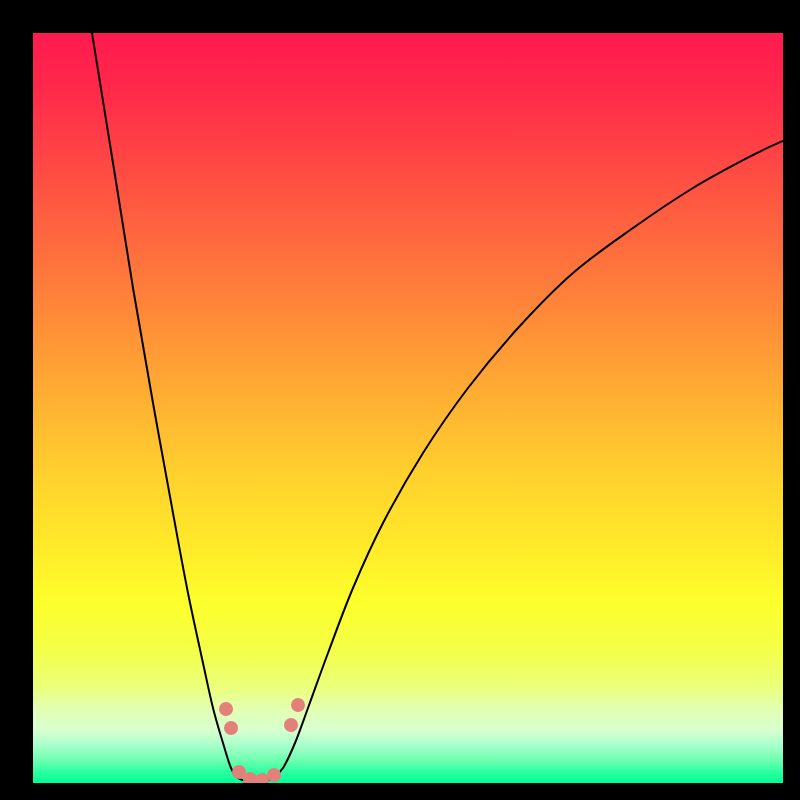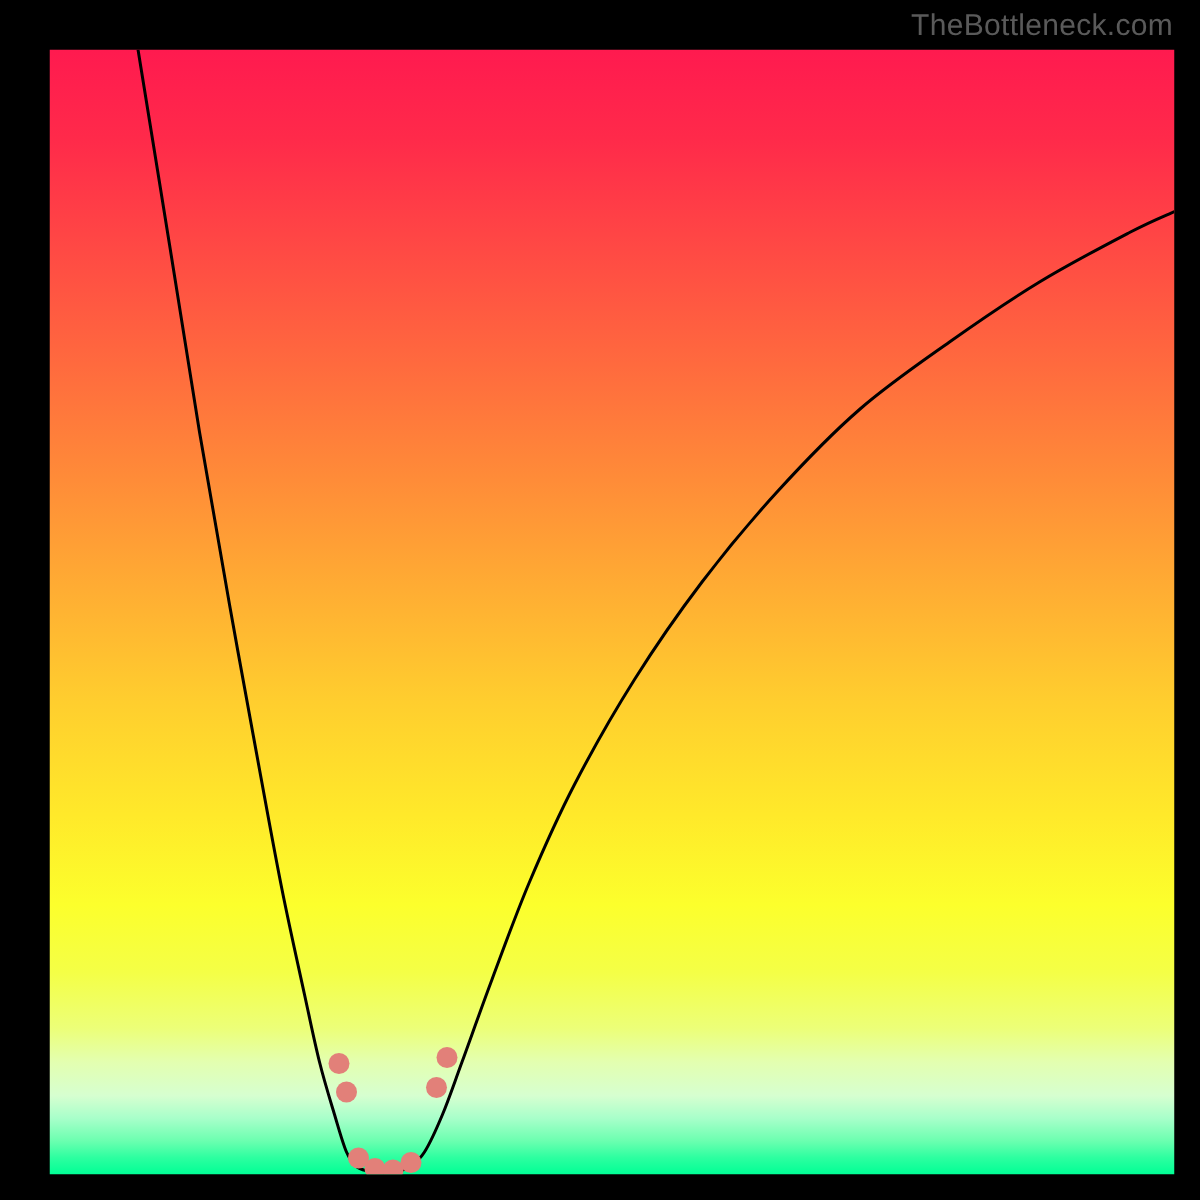--- a/index.html
+++ b/index.html
@@ -78,14 +78,13 @@
           <circle cx="198" cy="695" r="7" fill="#e28079"></circle>
           <circle cx="206" cy="739" r="7" fill="#e28079"></circle>
           <circle cx="217" cy="746" r="7" fill="#e28079"></circle>
           <circle cx="229" cy="747" r="7" fill="#e28079"></circle>
           <circle cx="241" cy="742" r="7" fill="#e28079"></circle>
           <circle cx="258" cy="692" r="7" fill="#e28079"></circle>
           <circle cx="265" cy="672" r="7" fill="#e28079"></circle>
         </g>
     </svg>
   </div>
-  <div class="attribution">TheBottleneck.com</div>
 </div>
 
 </body></html>

